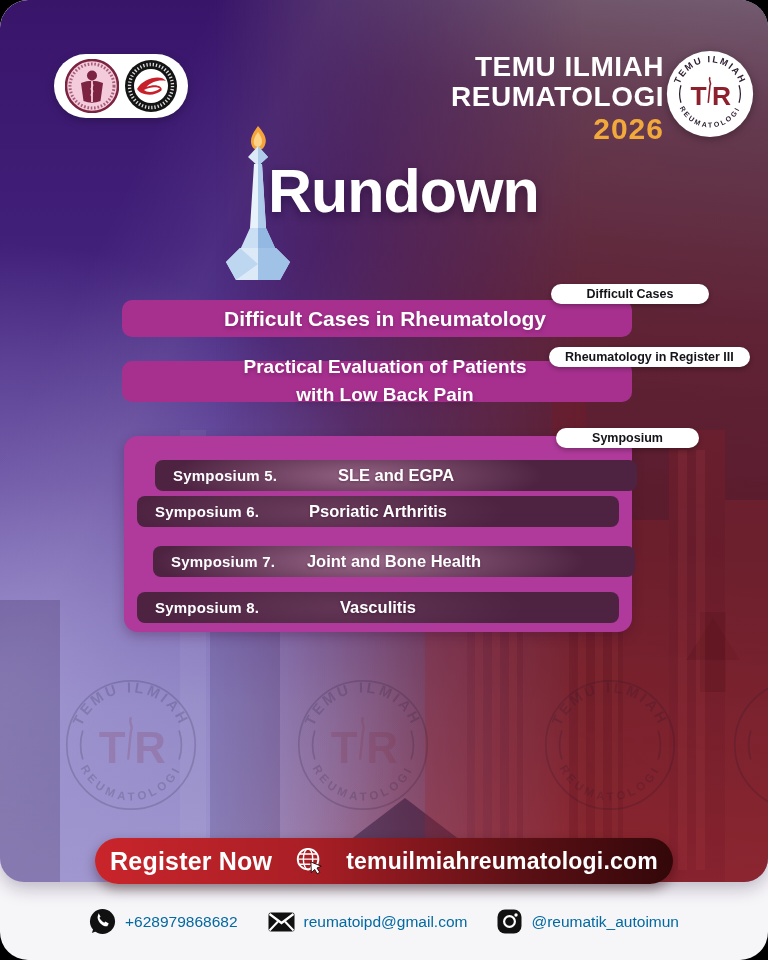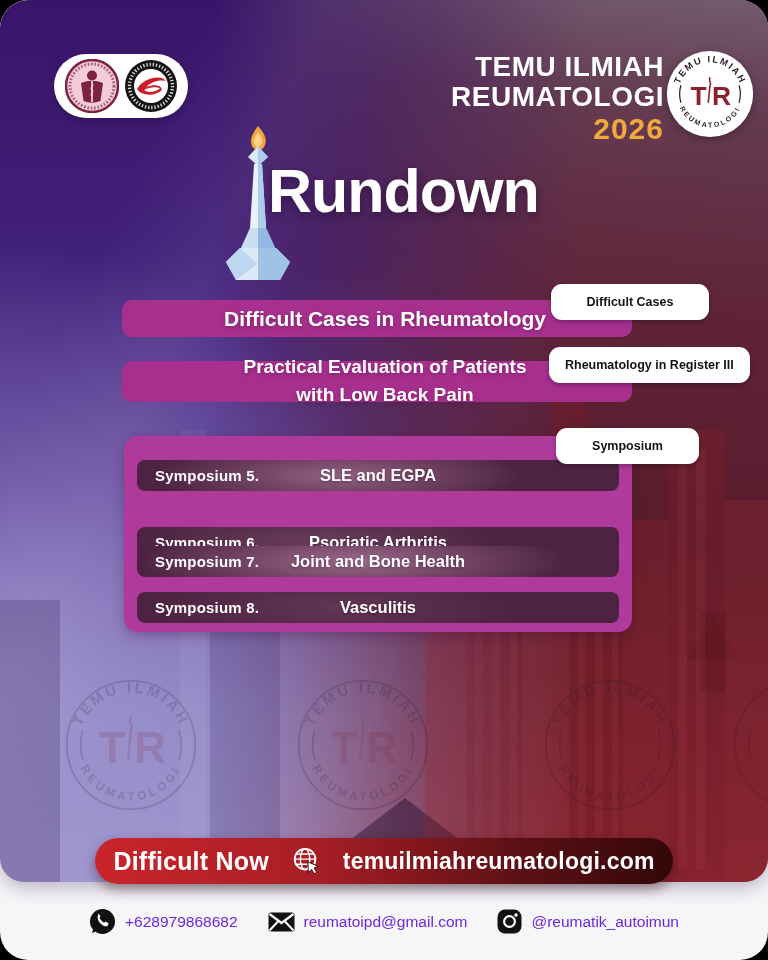--- a/index.html
+++ b/index.html
@@ -35,21 +35,21 @@
   .rundown-title{position:absolute;left:268px;top:156px;margin:0;color:#fff;font-size:61px;font-weight:800;letter-spacing:-1px;
     text-shadow:0 4px 10px rgba(20,5,40,.45);}
   .date-banner{position:absolute;left:262px;top:224px;width:283px;height:46px;border-radius:10px;
     background:linear-gradient(90deg,#B6202C 0%,#8A2250 45%,#55207D 78%,#4A1D75 100%);
     display:flex;flex-direction:column;align-items:center;justify-content:center;color:#fff;
     box-shadow:0 3px 8px rgba(0,0,0,.3);}
   .date-banner .date{font-size:21px;font-weight:800;letter-spacing:1px;line-height:1;}
   .date-banner .venue{font-size:13.5px;font-style:italic;font-weight:500;margin-top:3px;line-height:1;}
 
   
-  .tag{position:absolute;height:36px;padding:0 16px;border-radius:11px;background:#fff;color:#13131a;
+  .tag{position:absolute;height:20px;padding:0 16px;border-radius:11px;background:#fff;color:#13131a;
     font-size:12.5px;font-weight:700;display:flex;align-items:center;justify-content:center;
     box-shadow:0 2px 5px rgba(0,0,0,.3);white-space:nowrap;z-index:4;}
   .tag1{left:551px;top:284px;min-width:158px;}
   .tag2{left:549px;top:347px;min-width:164px;}
   .tag3{left:556px;top:428px;min-width:143px;}
   .bar{position:absolute;left:122px;width:510px;border-radius:10px;background:#A7308F;color:#fff;
     display:flex;flex-direction:column;align-items:center;justify-content:center;text-align:center;
     text-shadow:0 2px 4px rgba(60,10,50,.35);z-index:3;padding-left:16px;}
   .bar1{top:300px;height:37px;font-size:21px;font-weight:700;}
   .bar2{top:361px;height:41px;font-size:19px;font-weight:700;line-height:1.1;gap:7px;}
@@ -58,33 +58,33 @@
   .panel{position:absolute;left:124px;top:436px;width:508px;height:196px;border-radius:14px;background:#AF3A9B;
     box-shadow:0 4px 12px rgba(60,10,50,.3);z-index:3;}
   .srow{position:absolute;left:13px;width:482px;height:31px;border-radius:8px;background:#4E2342;color:#fff;
     display:flex;align-items:center;}
   .srow.hl-a{background:#4E2342;background-image:radial-gradient(ellipse 55% 160% at 42% 50%,rgba(220,165,200,.48),transparent 70%);}
   .srow.hl-b{background-image:radial-gradient(ellipse 55% 160% at 38% 50%,rgba(220,165,200,.20),transparent 70%);}
   .srow.hl-c{background-image:radial-gradient(ellipse 62% 170% at 45% 50%,rgba(225,170,205,.52),transparent 72%);}
   .srow.hl-d{background-image:radial-gradient(ellipse 55% 160% at 42% 50%,rgba(220,165,200,.14),transparent 70%);}
   .srow .lbl{position:absolute;left:18px;font-size:15px;font-weight:600;letter-spacing:.2px;}
   .srow .ttl{width:100%;text-align:center;font-size:16.5px;font-weight:700;text-shadow:0 1px 3px rgba(40,5,30,.4);}
-  .r0{top:24px;} .r1{top:60px;margin-top:31px;} .r2{top:110px;} .r3{top:156px;}
+  .r0{top:24px;margin-left:18px;} .r1{top:60px;} .r2{top:110px;margin-left:16px;} .r3{top:156px;}
 
   
   .register-pill{position:absolute;left:95px;top:838px;width:578px;height:46px;border-radius:24px;
     background:linear-gradient(90deg,#C9252B 0%,#A81E25 38%,#5B1015 74%,#330709 100%);
     display:flex;align-items:center;justify-content:center;gap:22px;color:#fff;z-index:6;
     box-shadow:0 5px 12px rgba(40,5,10,.4);cursor:pointer;}
   .register-pill .reg{font-size:25px;font-weight:800;letter-spacing:.2px;}
   .register-pill .url{font-size:23px;font-weight:600;letter-spacing:.2px;}
 
   
   .contacts{position:absolute;left:0;top:908px;width:768px;display:flex;align-items:center;justify-content:center;gap:30px;}
-  .contact{display:flex;align-items:center;gap:9px;color:#6d28d9;font-size:15.5px;font-weight:500;}
+  .contact{display:flex;align-items:center;gap:9px;color:#0369a1;font-size:15.5px;font-weight:500;}
 </style>
 </head>
 <body>
 
 <div class="poster">
 
   <div class="hero">
     <div class="bg-streaks"></div>
     <div class="bg-red"></div>
     <div class="bg-glow"></div>
@@ -247,21 +247,21 @@
         <span class="ttl">Joint and Bone Health</span>
       </div>
       <div class="srow hl-d r3">
         <span class="lbl">Symposium 8.</span>
         <span class="ttl">Vasculitis</span>
       </div>
     </div>
   </div>
 
   <div class="register-pill">
-    <span class="reg">Difficult Now</span>
+    <span class="reg">Register Now</span>
     <svg width="30" height="30" viewBox="0 0 32 32">
       <circle cx="15" cy="14" r="11" fill="none" stroke="#fff" stroke-width="2"></circle>
       <ellipse cx="15" cy="14" rx="5" ry="11" fill="none" stroke="#fff" stroke-width="1.5"></ellipse>
       <path d="M4.5,14 H25.5 M6,8.5 H24 M6,19.5 H18" stroke="#fff" stroke-width="1.5" fill="none"></path>
       <polygon points="18,17 29,21.5 24.5,23.5 27.5,28 24.7,29.7 22,25 18.5,28.5" fill="#fff" stroke="#2a0608" stroke-width="1"></polygon>
     </svg>
     <span class="url">temuilmiahreumatologi.com</span>
   </div>
 
   <div class="contacts">

